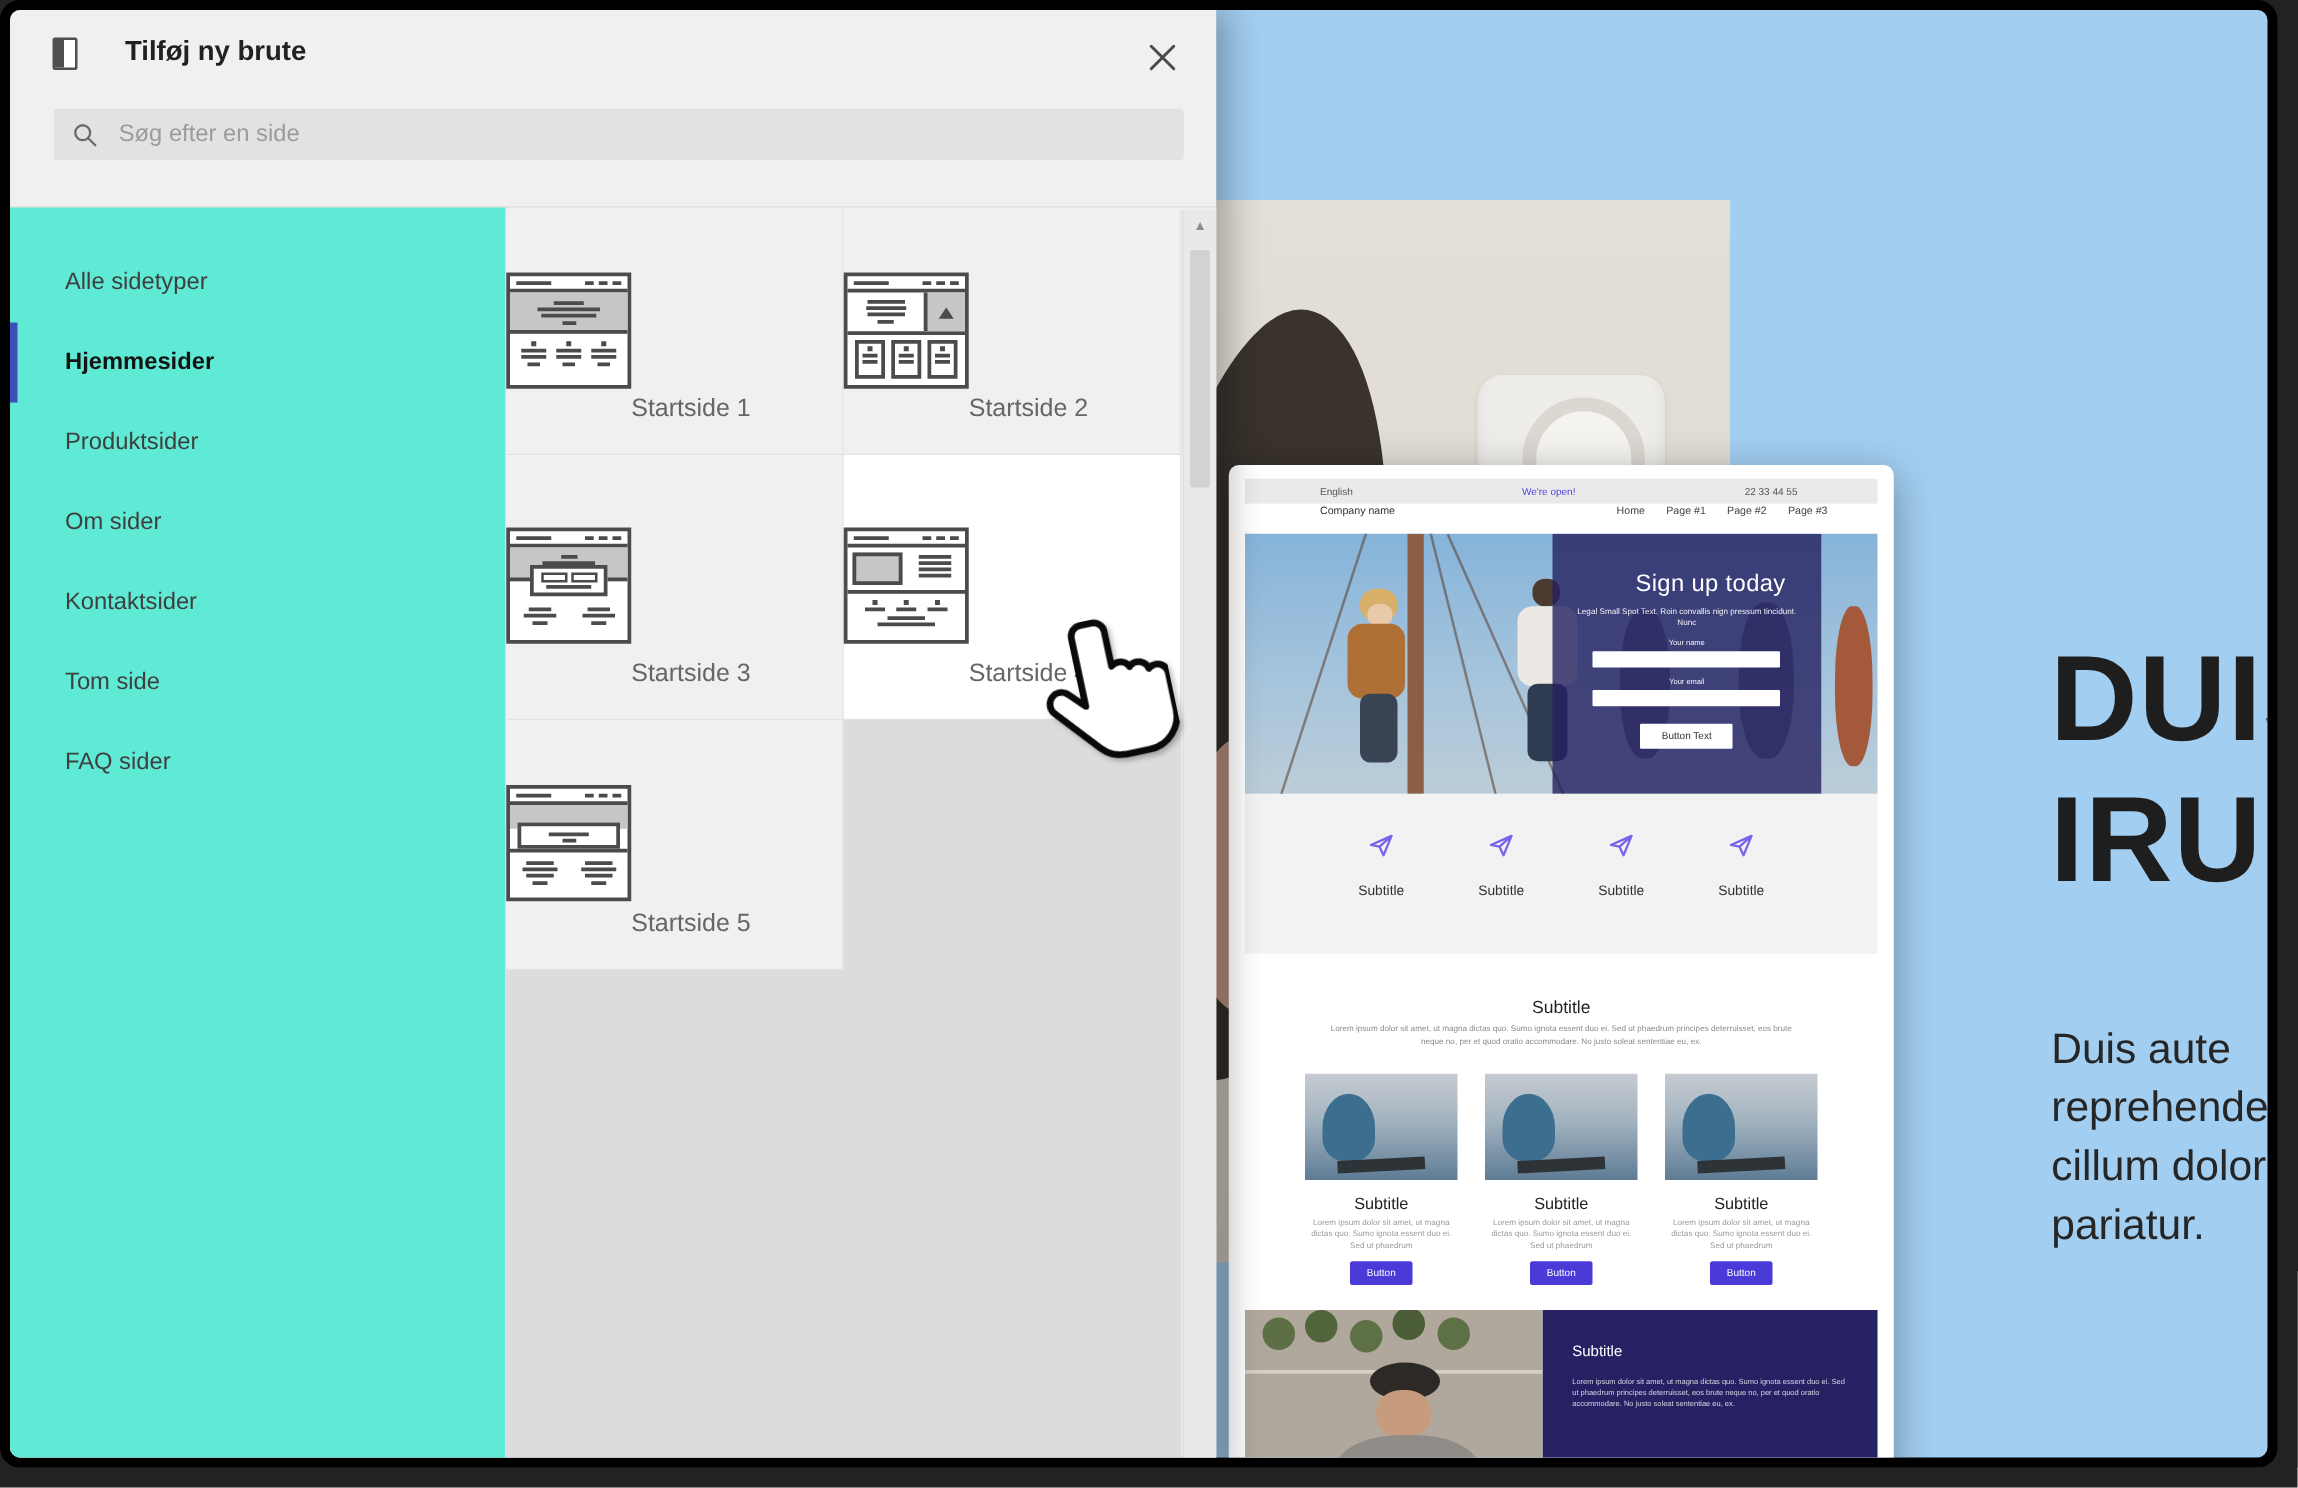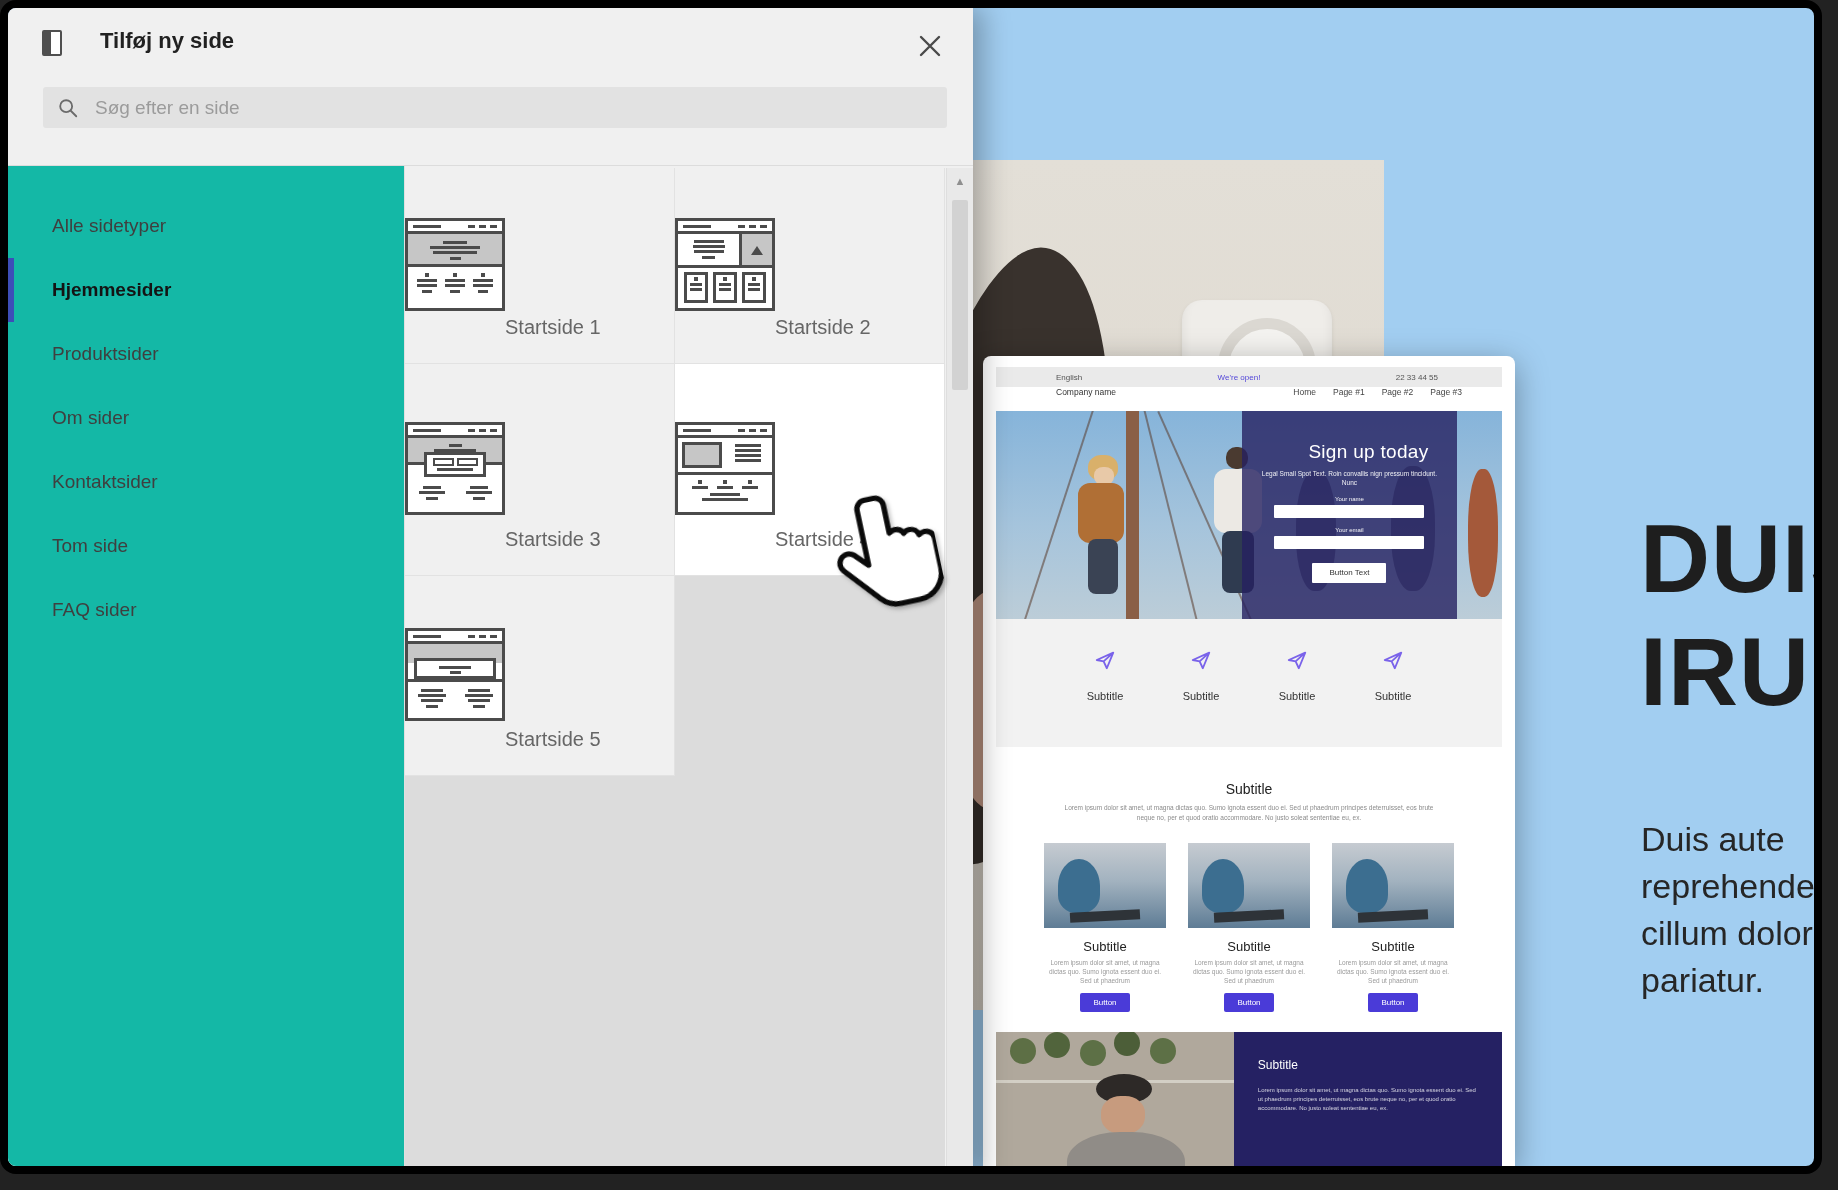--- a/index.html
+++ b/index.html
@@ -18,21 +18,21 @@
   .bg-device::after{content:"";position:absolute;left:36px;top:18px;width:76px;height:76px;border-radius:50%;
     border:11px solid #dbd8d2;background:#f4f3f0;}
 
   
   .bg-headline{position:absolute;left:1632px;top:494px;z-index:1;color:#1e1e1e;font-weight:800;
     font-size:97px;line-height:113px;letter-spacing:1px;white-space:nowrap;}
   .bg-paragraph{position:absolute;left:1633px;top:808px;z-index:1;color:#262626;
     font-size:34px;line-height:47px;white-space:nowrap;}
 
   
-  .site-card{position:absolute;left:975px;top:348px;width:532px;height:810px;z-index:2;background:#fff;
+  .site-card{position:absolute;left:975px;top:364px;width:532px;height:810px;z-index:2;background:#fff;
     border-radius:8px 8px 0 0;box-shadow:0 8px 32px rgba(0,0,0,.35);padding:11px 13px;overflow:hidden;}
   .ps-bar1{height:20px;background:#eaeaea;display:flex;align-items:center;justify-content:space-between;
     padding:0 64px 0 60px;font-size:8px;color:#555;}
   .ps-status{color:#5447d9;}
   .ps-bar2{height:24px;background:#fff;display:flex;align-items:flex-start;font-size:8.5px;color:#333;
     padding:0 40px 0 60px;}
   .ps-nav{margin-left:auto;display:flex;gap:17px;color:#444;}
   .ps-hero{position:relative;height:208px;overflow:hidden;
     background:linear-gradient(180deg,#86b4da 0%,#a5c4dc 55%,#bccdd8 100%);}
   .pole{position:absolute;background:#8a5f46;}
@@ -85,21 +85,21 @@
     border-radius:2px;background:linear-gradient(to right,#4f4f4f 0 45%,#fff 45%);}
   .modal-title{position:absolute;left:92px;top:20px;margin:0;font-size:22px;font-weight:700;color:#212121;}
   .close-btn{position:absolute;right:28px;top:24px;width:30px;height:30px;border:0;background:none;
     padding:0;cursor:pointer;}
   .search-box{position:absolute;left:35px;top:79px;width:904px;height:41px;background:#e2e2e2;
     border-radius:3px;display:flex;align-items:center;padding:0 14px;gap:14px;}
   .search-input{flex:1;border:0;background:transparent;outline:none;font-size:19px;color:#444;
     font-family:"Liberation Sans",sans-serif;}
   .search-input::placeholder{color:#9b9b9b;}
   .modal-body{position:absolute;left:0;top:158px;right:0;bottom:0;}
-  .sidebar{position:absolute;left:0;top:0;bottom:0;width:397px;background:#14b8a6;
+  .sidebar{position:absolute;left:0;top:0;bottom:0;width:397px;background:#5eead4;
     border-right:1px solid #e0e0e0;padding-top:28px;}
   .side-item{height:64px;display:flex;align-items:center;padding-left:44px;font-size:19px;color:#3f3f3f;
     cursor:pointer;}
   .side-item.active{border-left:6px solid #3d4eb8;padding-left:38px;font-weight:700;color:#141414;}
   .grid{position:absolute;left:397px;top:2px;width:540px;bottom:0;background:#dcdcdc;}
   .cell{position:absolute;width:270px;background:#f0f0f0;border-right:1px solid #e2e2e2;
     border-bottom:1px solid #e2e2e2;display:flex;flex-direction:row;align-items:center;
     padding:22px 0 24px;cursor:pointer;}
   .cell .cell-label{margin-top:auto;font-size:20px;color:#666;}
   .cell-1{left:0;top:0;height:196px;}
@@ -275,21 +275,21 @@
       <div class="ps-dark-txt">
         <h3>Subtitle</h3>
         <p>Lorem ipsum dolor sit amet, ut magna dictas quo. Sumo ignota essent duo ei. Sed ut phaedrum principes deterruisset, eos brute neque no, per et quod oratio accommodare. No justo soleat sententiae eu, ex.</p>
       </div>
     </div>
   </div>
 
   <div class="modal">
     <div class="modal-header">
       <span class="title-icon"></span>
-      <h1 class="modal-title">Tilføj ny side</h1>
+      <h1 class="modal-title">Tilføj ny brute</h1>
       <button class="close-btn">
         <svg width="26" height="26" viewBox="0 0 26 26">
           <path d="M4 4 L22 22 M22 4 L4 22" stroke="#4a4a4a" stroke-width="2.4" stroke-linecap="round"></path>
         </svg>
       </button>
       <div class="search-box">
         <svg width="22" height="22" viewBox="0 0 24 24">
           <circle cx="10" cy="10" r="6.5" fill="none" stroke="#6b6b6b" stroke-width="2"></circle>
           <path d="M15 15 L21 21" stroke="#6b6b6b" stroke-width="2" stroke-linecap="round"></path>
         </svg>

